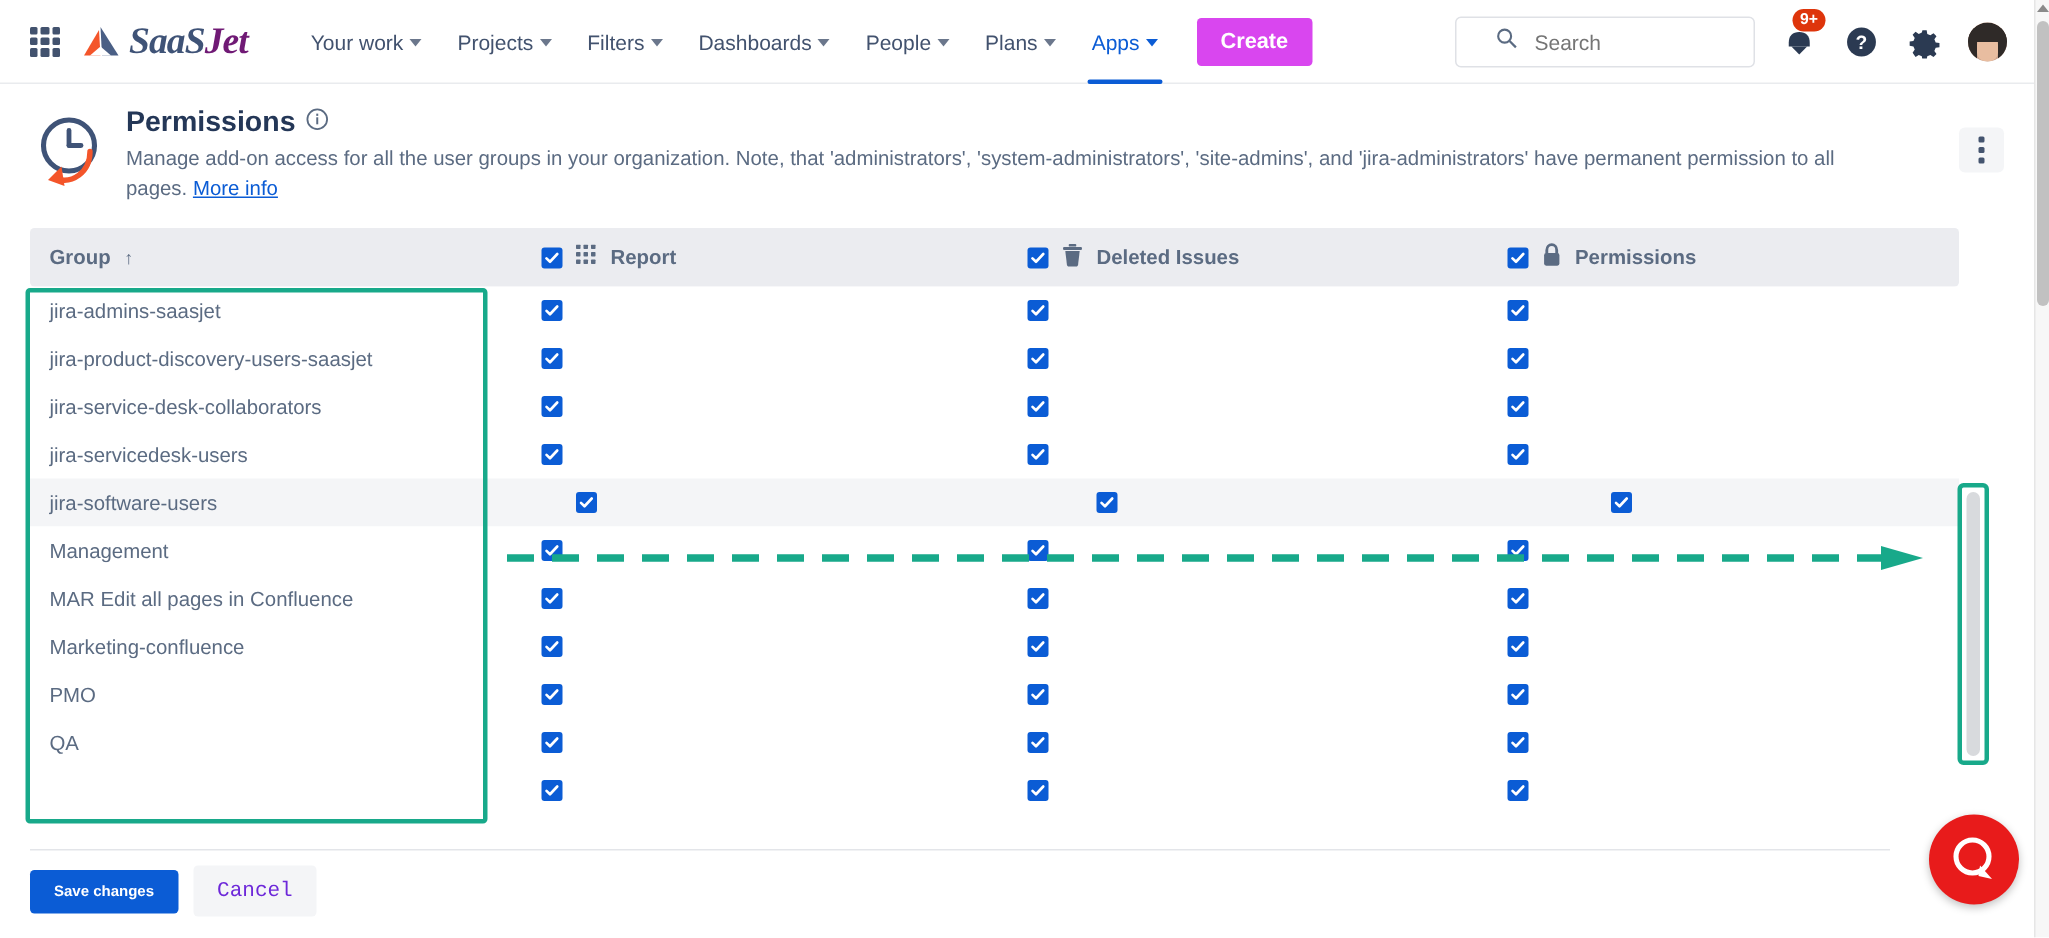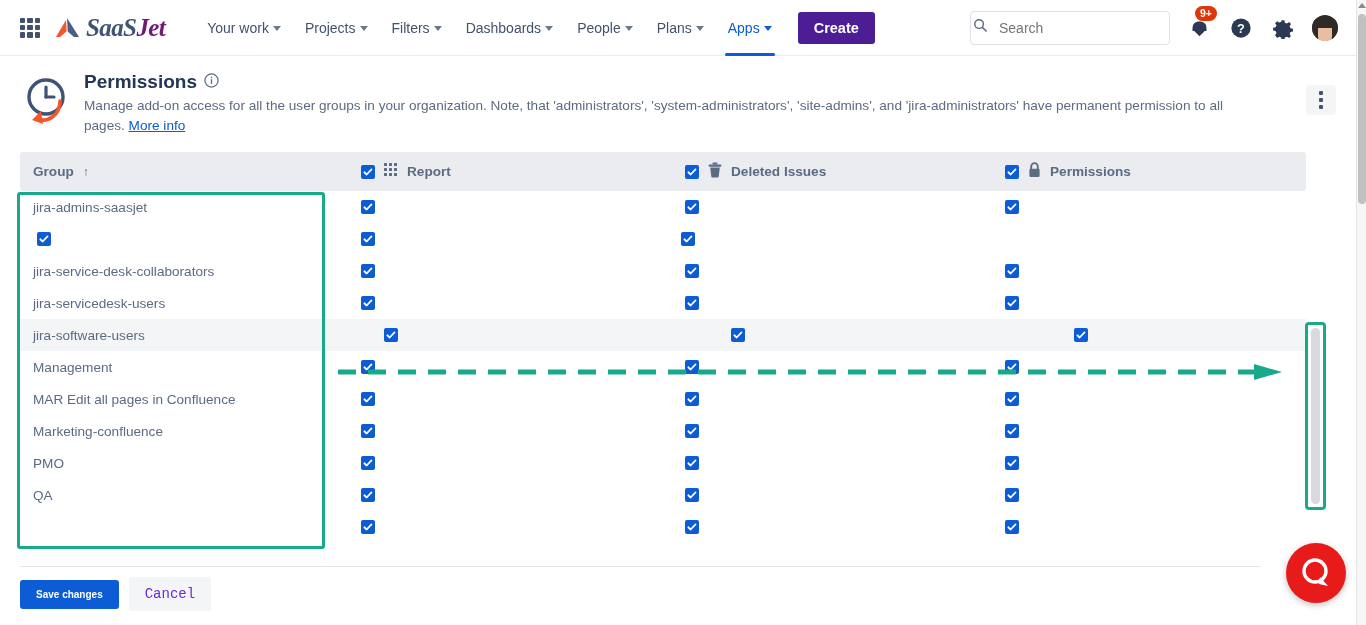--- a/index.html
+++ b/index.html
@@ -44,29 +44,29 @@
   .navitem.active { color:#0b5cd5; }
   .navitem.active::after {
     content:""; position:absolute; left:4px; right:4px; bottom:0;
     height:3px; background:#0b5cd5; border-radius:2px;
   }
   .caret { width:0;height:0;border-left:4px solid transparent;border-right:4px solid transparent;
            border-top:5px solid #6b778c; margin-top:2px;}
   .navitem.active .caret { border-top-color:#0b5cd5; }
 
   #create-btn {
-    background:#4c1d95; color:#fff; font-size:14.5px; font-weight:bold;
+    background:#d946ef; color:#fff; font-size:14.5px; font-weight:bold;
     border:none; border-radius:3px; padding:8px 16px; margin-left:14px; cursor:pointer;
     font-family:"Liberation Sans", sans-serif;
   }
 
   #nav-right { margin-left:auto; display:flex; align-items:center; padding-right:18px; gap:16px;}
   #searchbox {
     width:200px; height:34px; border:1.5px solid #dfe1e6; border-radius:4px;
-    display:flex; align-items:center; padding:0 2px; background:#fff; cursor:text;
+    display:flex; align-items:center; padding:0 26px; background:#fff; cursor:text;
   }
   #searchbox input {
     border:none; outline:none; font-size:14px; color:#7a869a; margin-left:9px;
     width:150px; background:transparent; font-family:"Liberation Sans", sans-serif;
   }
   .icon-btn { width:26px;height:26px;display:flex;align-items:center;justify-content:center;
               cursor:pointer; position:relative; }
   #badge {
     position:absolute; top:-9px; left:9px; background:#de350b; color:#fff;
     font-size:10.5px; font-weight:bold; border-radius:9px; padding:1px 5px; line-height:13px;
@@ -389,20 +389,21 @@
                 <path d="M1.6 6.3 L4.4 9 L10.2 2.8" fill="none" stroke="#fff" stroke-width="2.1" stroke-linecap="round" stroke-linejoin="round"></path>
               </svg>
             </span></div>
           <div class="p3"><span class="cb">
               <svg width="10" height="10" viewBox="0 0 12 12">
                 <path d="M1.6 6.3 L4.4 9 L10.2 2.8" fill="none" stroke="#fff" stroke-width="2.1" stroke-linecap="round" stroke-linejoin="round"></path>
               </svg>
             </span></div>
         </div>
         <div class="trow">
+          <div class="g">jira-product-discovery-users-saasjet</div>
           <div class="p1"><span class="cb">
               <svg width="10" height="10" viewBox="0 0 12 12">
                 <path d="M1.6 6.3 L4.4 9 L10.2 2.8" fill="none" stroke="#fff" stroke-width="2.1" stroke-linecap="round" stroke-linejoin="round"></path>
               </svg>
             </span></div>
           <div class="p2"><span class="cb">
               <svg width="10" height="10" viewBox="0 0 12 12">
                 <path d="M1.6 6.3 L4.4 9 L10.2 2.8" fill="none" stroke="#fff" stroke-width="2.1" stroke-linecap="round" stroke-linejoin="round"></path>
               </svg>
             </span></div>

